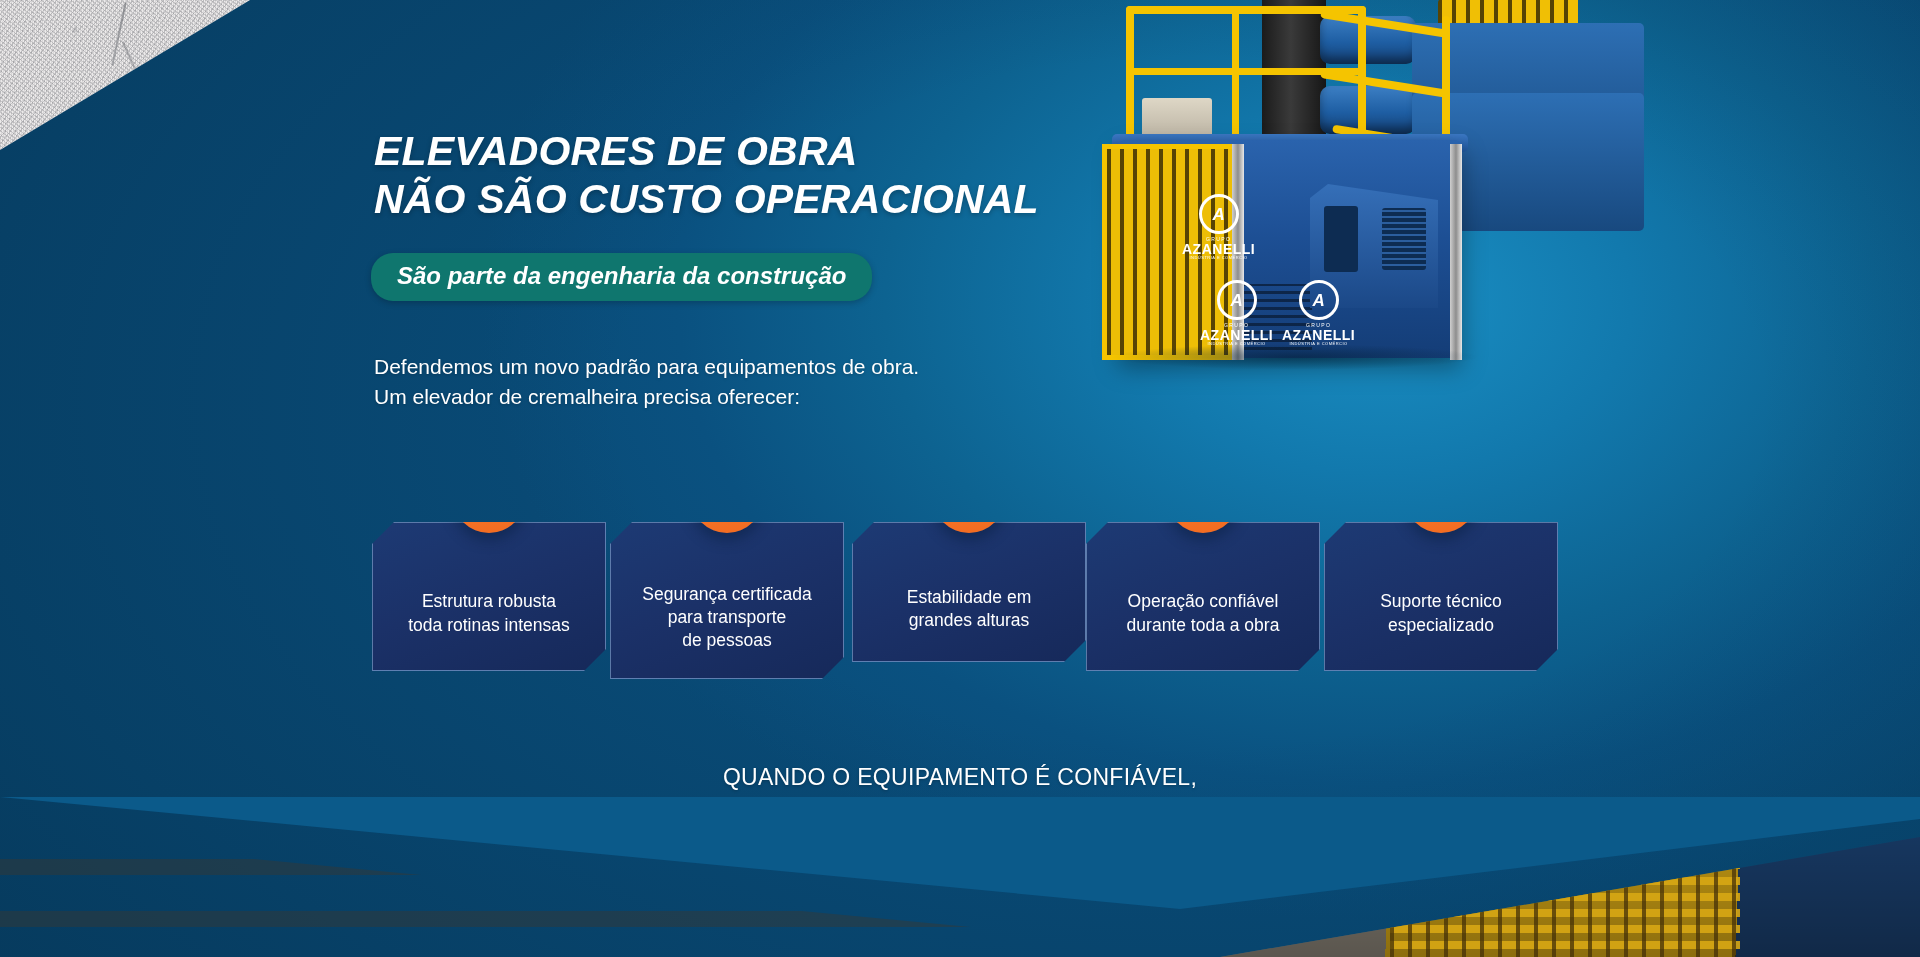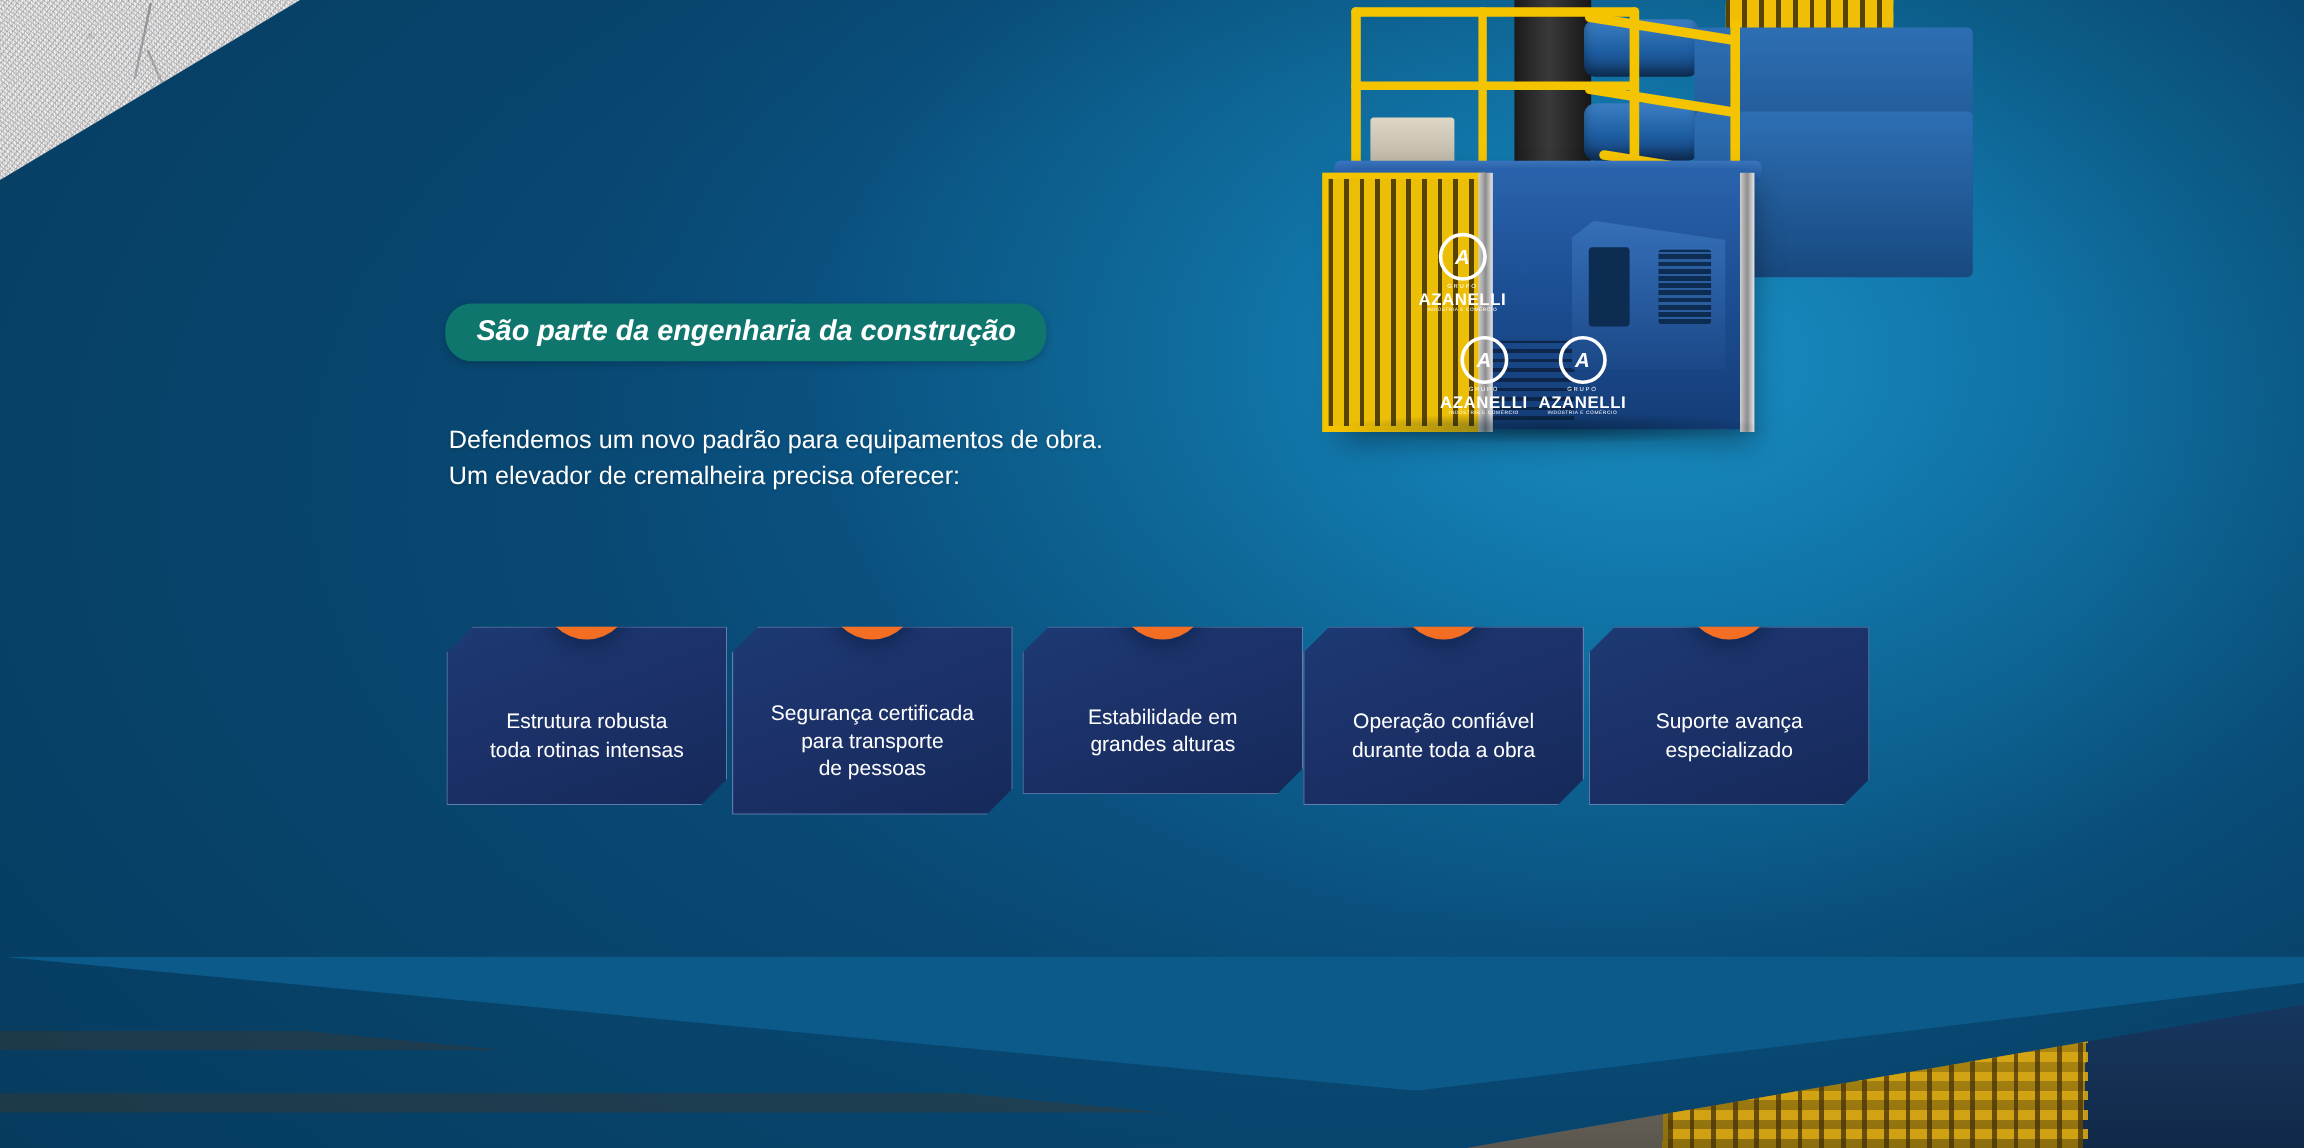--- a/index.html
+++ b/index.html
@@ -284,20 +284,22 @@
     <div class="logo-badge lg3">
       <div class="logo-ring">A</div>
       <div class="logo-g">GRUPO</div>
       <div class="logo-n">AZANELLI</div>
       <div class="logo-s">INDÚSTRIA E COMÉRCIO</div>
     </div>
     <div class="ev ev-shadow"></div>
   </div>
 
   <div class="content">
+    <div class="headline">ELEVADORES DE OBRA
+NÃO SÃO CUSTO OPERACIONAL</div>
     <div class="badge">São parte da engenharia da construção</div>
     <div class="lede">Defendemos um novo padrão para equipamentos de obra.
 Um elevador de cremalheira precisa oferecer:</div>
 
     <div class="cards">
 
       <div class="card c0">
         <div class="icon-circle">
           <svg width="38" height="38" viewBox="0 0 38 38" fill="none" stroke="#fff" stroke-width="2.6" stroke-linecap="round">
             <path d="M15 23.5l-3.2 3.2a4.6 4.6 0 0 1-6.5-6.5l3.6-3.6a4.6 4.6 0 0 1 6.5 0"></path>
@@ -362,26 +364,30 @@
       <div class="card c4">
         <div class="icon-circle">
           <svg width="40" height="40" viewBox="0 0 40 40" fill="none" stroke="#fff" stroke-width="1.9" stroke-linejoin="round">
             <path d="M16.5 7h15.2a2 2 0 0 1 2 2v10a2 2 0 0 1-2 2h-3.4l-.1 4.1-4.6-4.1h-7.1a2 2 0 0 1-2-2V9a2 2 0 0 1 2-2z"></path>
             <path d="M14.8 15H8.3a2 2 0 0 0-2 2v7.6a2 2 0 0 0 2 2h1.6l.1 4 4.4-4h6.2a2 2 0 0 0 2-2v-2.3" fill="none"></path>
             <circle cx="24" cy="14" r="3.1"></circle>
             <path d="M24 8.5v1.8M24 17.7v1.8M29.5 14h-1.8M20.3 14h-1.8M27.9 10.1l-1.3 1.3M21.4 16.6l-1.3 1.3M27.9 17.9l-1.3-1.3M21.4 11.4l-1.3-1.3" stroke-width="1.6" stroke-linecap="round"></path>
             <path d="M11 21h.02M14 21h.02M17 21h.02" stroke-width="2.2" stroke-linecap="round"></path>
           </svg>
         </div>
-        <div class="card-label">Suporte avança
+        <div class="card-label">Suporte técnico
 especializado</div>
       </div>
 
     </div>
 
+    <div class="footer-block">
+      <div class="footer-line1">QUANDO O EQUIPAMENTO É CONFIÁVEL,</div>
+      <div class="footer-line2">o cronograma da obra avança com previsibilidade.</div>
+    </div>
   </div>
 
   <div class="bottom-left-photo">
     <div class="beam b1"></div>
     <div class="beam b2"></div>
   </div>
   <div class="bottom-right-photo">
     <div class="perf"></div>
   </div>
   <div class="bottom-blue-mask"></div>

